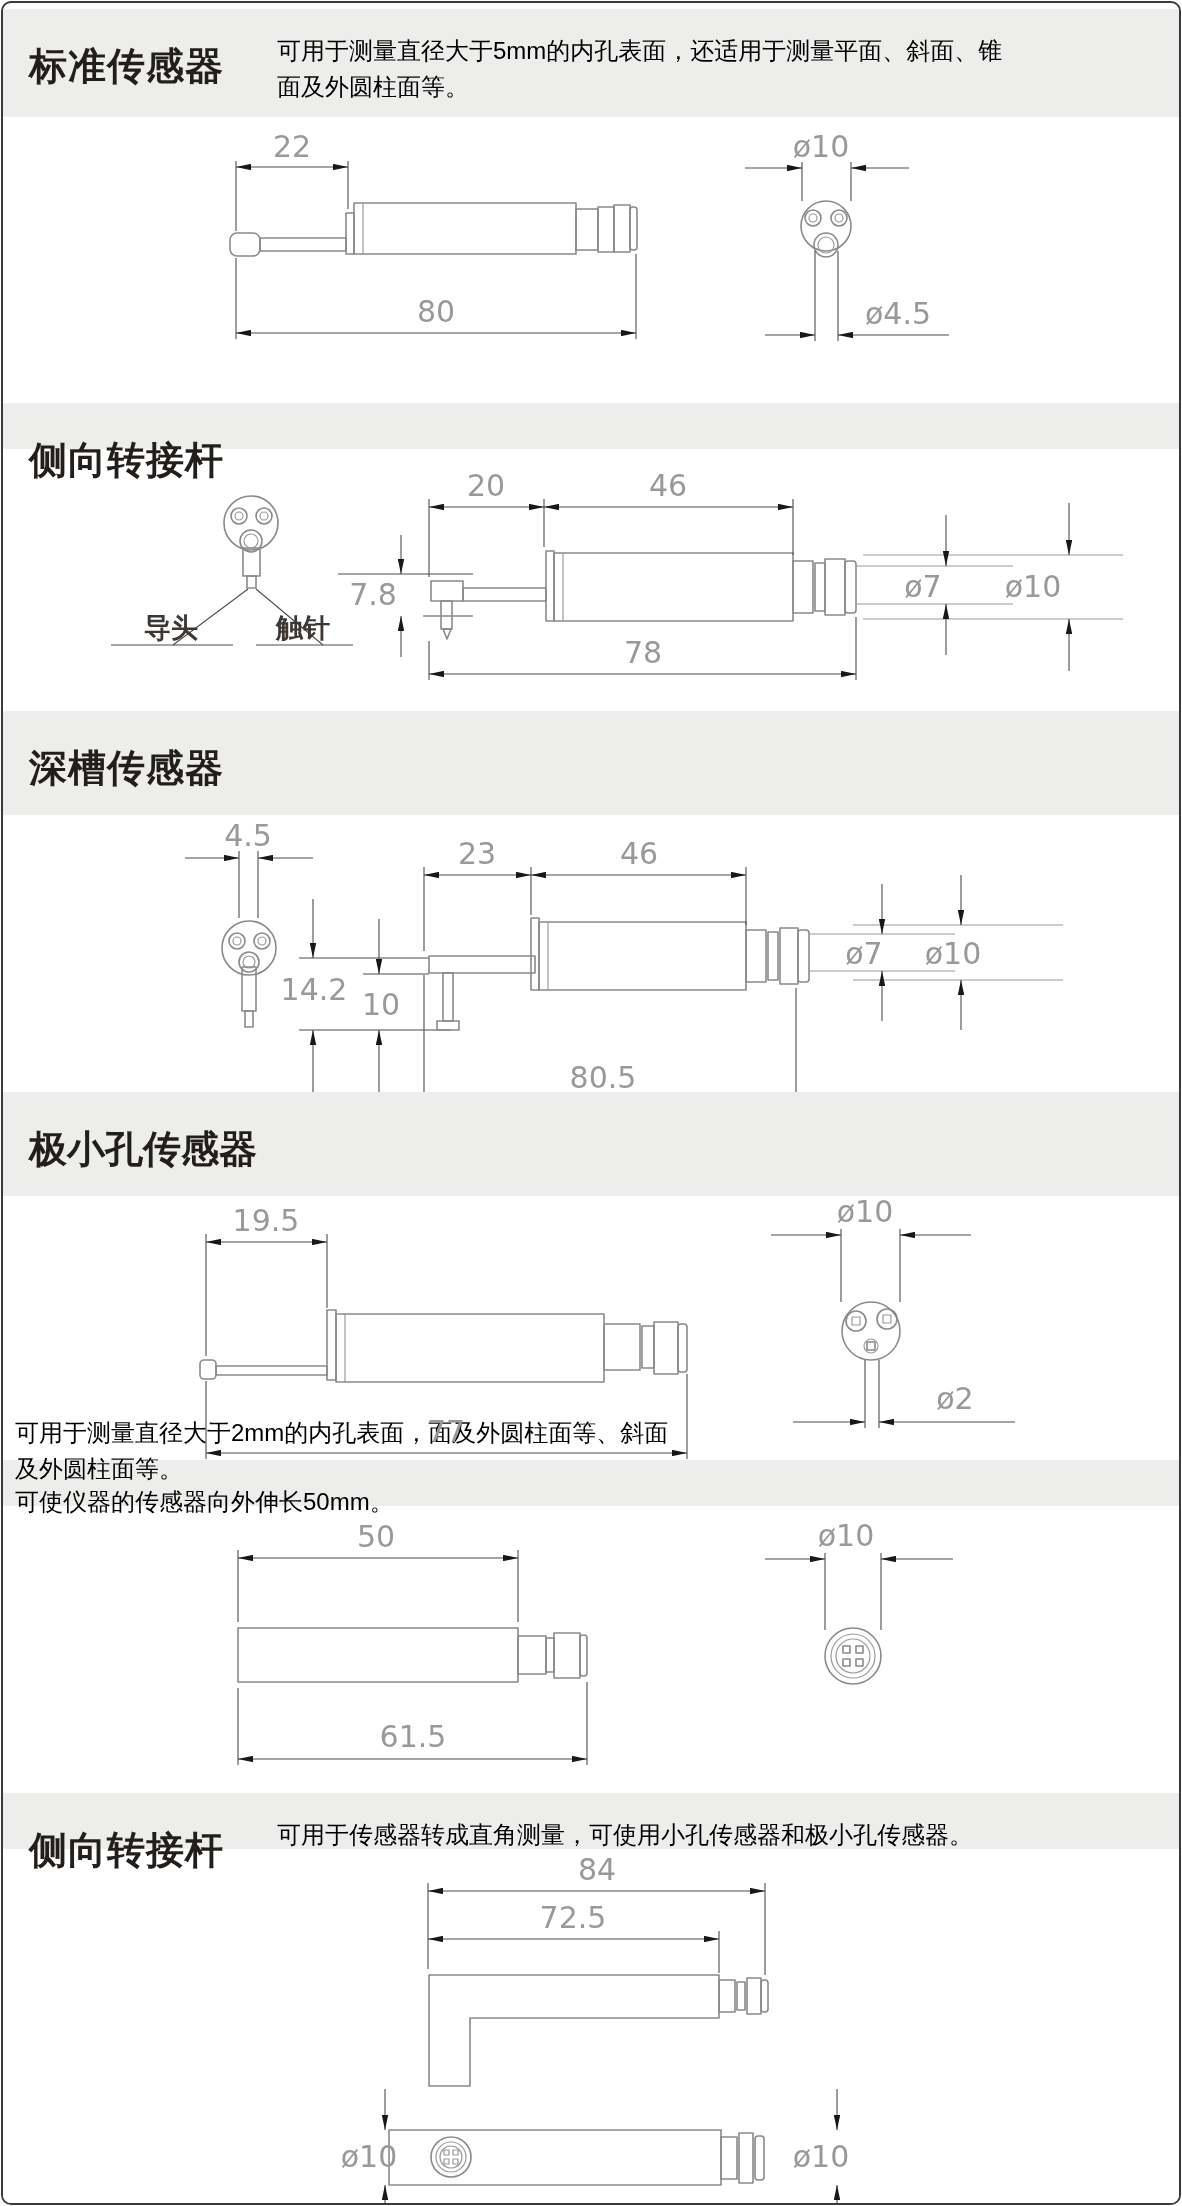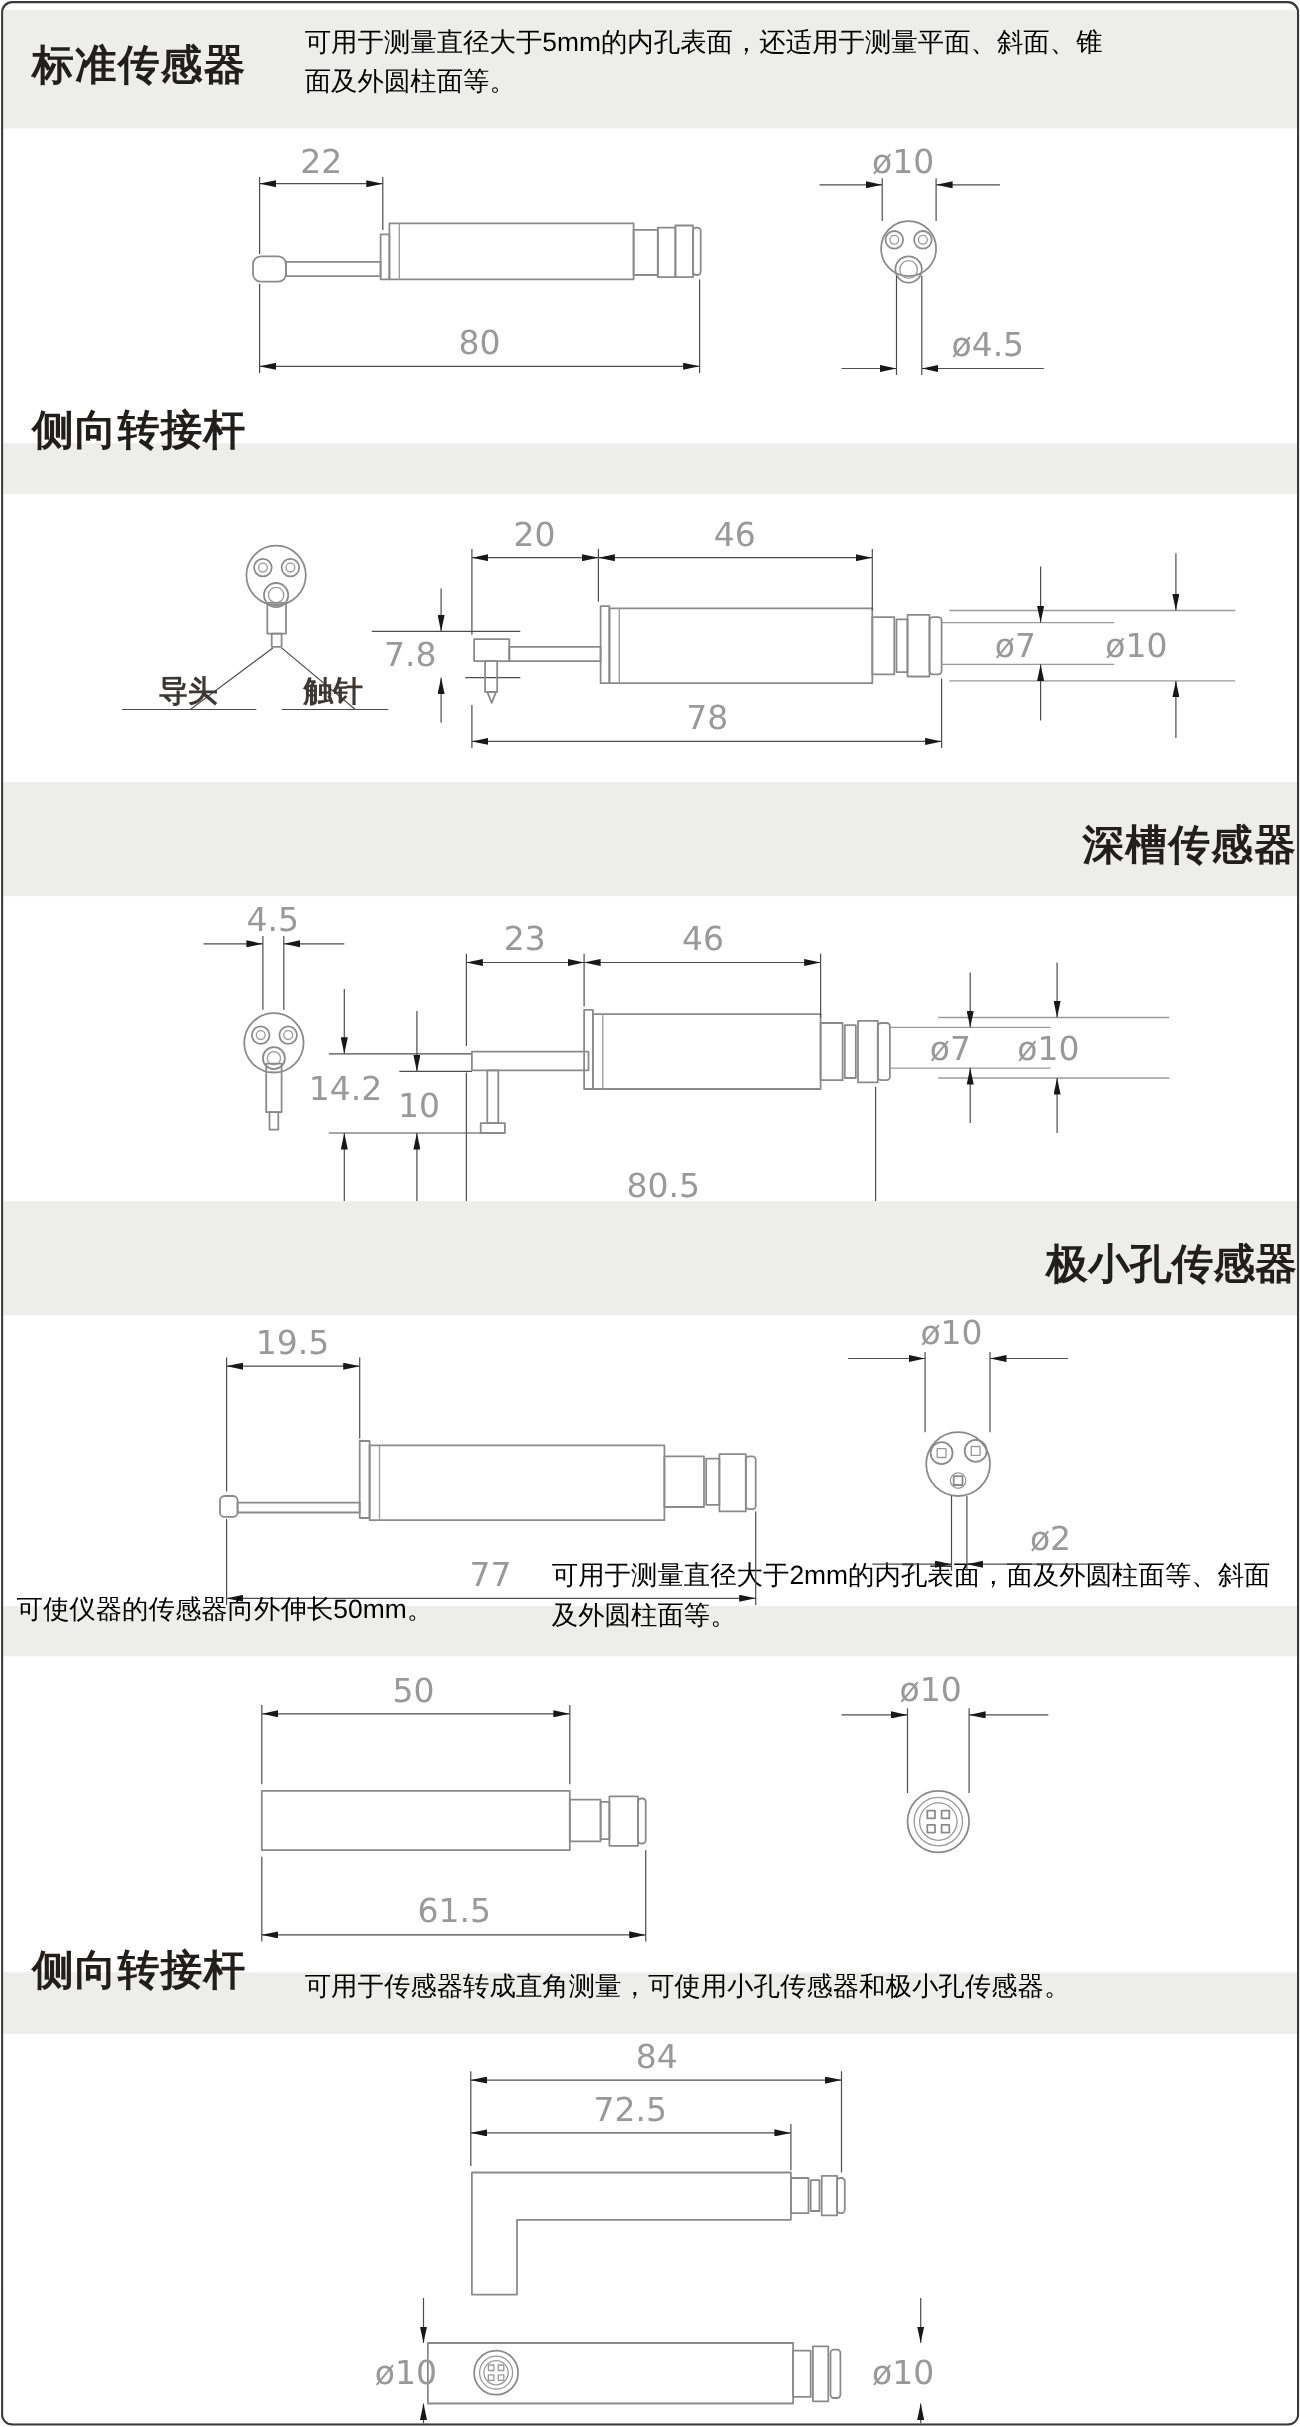--- a/index.html
+++ b/index.html
@@ -1,19 +1,19 @@
 <!DOCTYPE html>
 <html><head>
 <meta charset="utf-8">
 <style>
   html,body{margin:0;padding:0;background:#ffffff;}
   body{width:1182px;height:2206px;position:relative;font-family:"Liberation Sans","DejaVu Sans",sans-serif;}
   .page{position:absolute;left:1px;top:1px;right:1px;bottom:1px;border:2px solid #3a3a3a;border-radius:10px;background:#fff;overflow:hidden;}
   .pad-top{height:6px;}
-  .sec-header{display:flex;align-items:flex-end;background:#ededec;width:100%;}
+  .sec-header{display:flex;align-items:flex-start;background:#ededec;width:100%;}
   .h-s1{height:108px;}
   .h-sm{height:46px;}
   .h-lg{height:104px;flex-direction:column;}
   .h-s6{height:56px;}
   .sec-title{font-size:38px;font-weight:bold;color:#221e1b;flex:0 0 236px;padding-left:26px;letter-spacing:1px;white-space:nowrap;}
   .sec-title.wide{letter-spacing:0;}
   .sec-desc{font-size:24px;color:#000000;line-height:1.5;white-space:pre-line;padding-right:24px;margin-left:12px;}
   .sec-drawing{display:block;width:1182px;background:#ffffff;}
   svg{display:block;}
   .g{fill:none;stroke:#8a8a8a;stroke-width:1.6;stroke-linejoin:round;}

